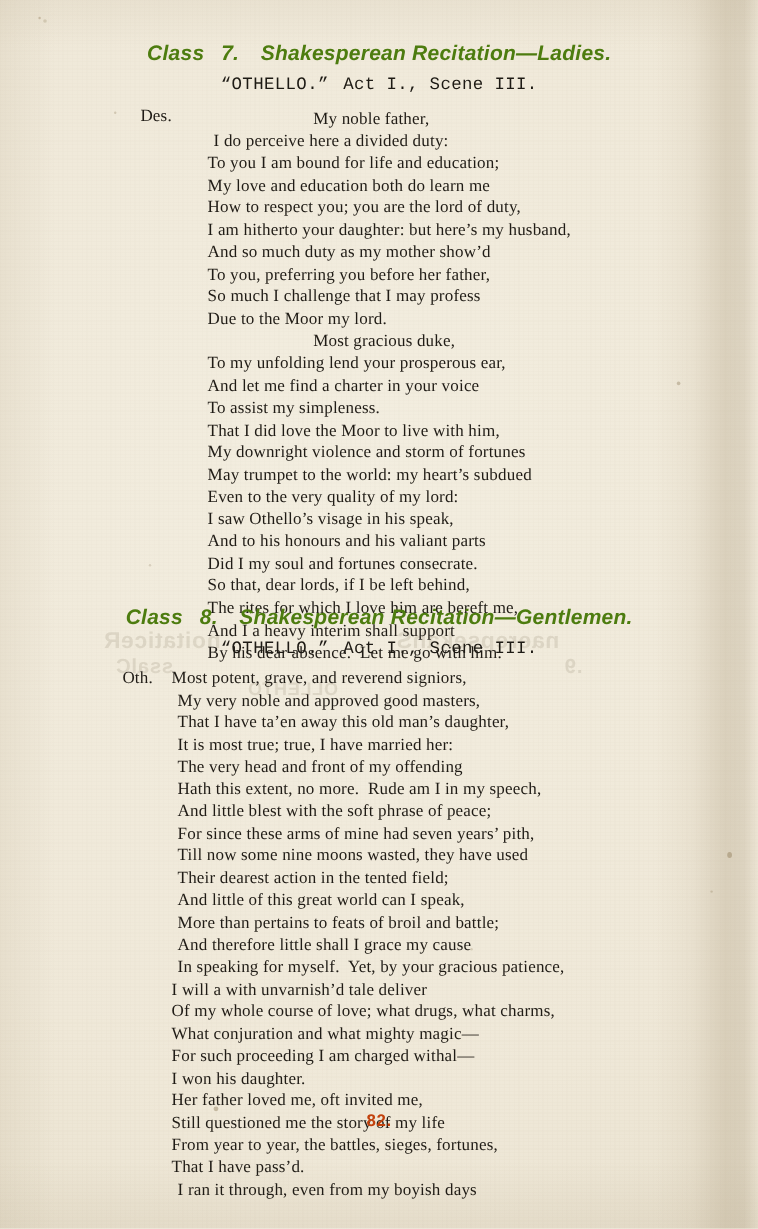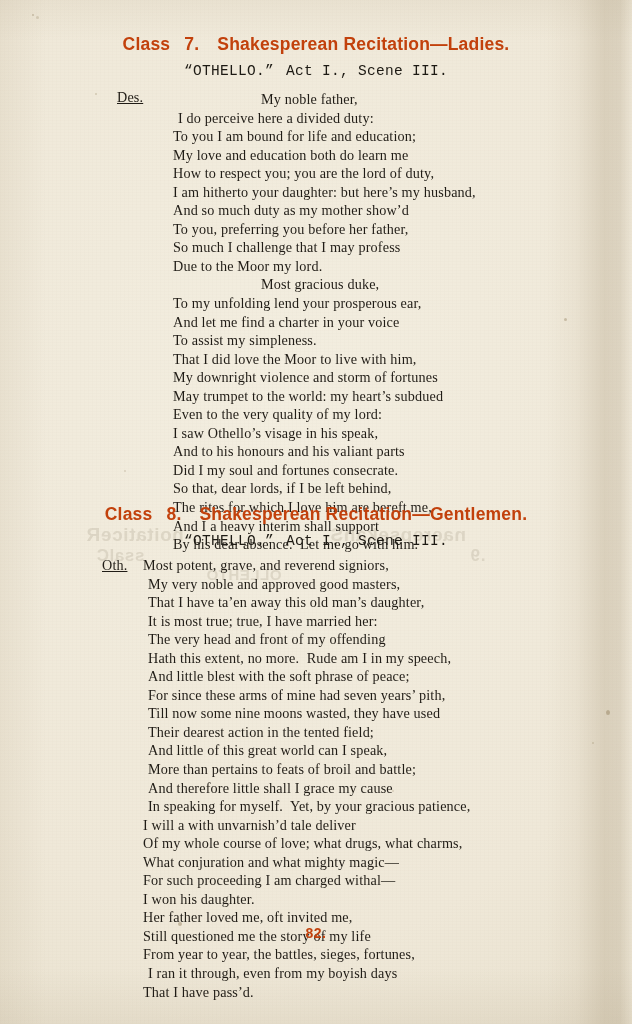--- a/index.html
+++ b/index.html
@@ -99,21 +99,22 @@
   
   .class-heading {
     position: absolute;
     left: 0;
     right: 0;
     text-align: center;
     font-family: "Liberation Sans", "DejaVu Sans", sans-serif;
     font-weight: bold;
     font-size: 17.5px;
     letter-spacing: 0.2px;
-    color: #c2410c;
+    color: #4d7c0f;
+    font-style: italic;
   }
   .class-heading .cls-word { margin-right: 14px; }
   .class-heading .cls-num  { margin-right: 18px; }
 
   .play-line {
     position: absolute;
     left: 0;
     right: 0;
     text-align: center;
     font-family: Liberation Mono, monospace;
@@ -131,21 +132,20 @@
     color: #201c16;
     letter-spacing: 0.15px;
     white-space: nowrap;
   }
   .speaker {
     position: absolute;
     font-size: 14.2px;
     line-height: 18.55px;
     color: #201c16;
     letter-spacing: 0.15px;
-    text-decoration: underline;
   }
   .vline { display: block; white-space: pre; }
   .vline.indent-head { padding-left: 88px; }
   .vline.indent-first { padding-left: 5px; }
 
   .folio {
     position: absolute;
     left: 0; right: 0;
     text-align: center;
     font-family: "Liberation Sans", "DejaVu Sans", sans-serif;
@@ -250,20 +250,20 @@
       <span class="vline indent-first">And therefore little shall I grace my cause</span>
       <span class="vline indent-first">In speaking for myself.  Yet, by your gracious patience,</span>
       <span class="vline">I will a with unvarnish’d tale deliver</span>
       <span class="vline">Of my whole course of love; what drugs, what charms,</span>
       <span class="vline">What conjuration and what mighty magic—</span>
       <span class="vline">For such proceeding I am charged withal—</span>
       <span class="vline">I won his daughter.</span>
       <span class="vline">Her father loved me, oft invited me,</span>
       <span class="vline">Still questioned me the story of my life</span>
       <span class="vline">From year to year, the battles, sieges, fortunes,</span>
+      <span class="vline">That I have pass’d.</span>
       <span class="vline indent-first">I ran it through, even from my boyish days</span>
-      <span class="vline">That I have pass’d.</span>
     </div>
 
     <div class="folio" style="top:925px;">82.</div>
 
   </div>
 </div>
 
 </body></html>

